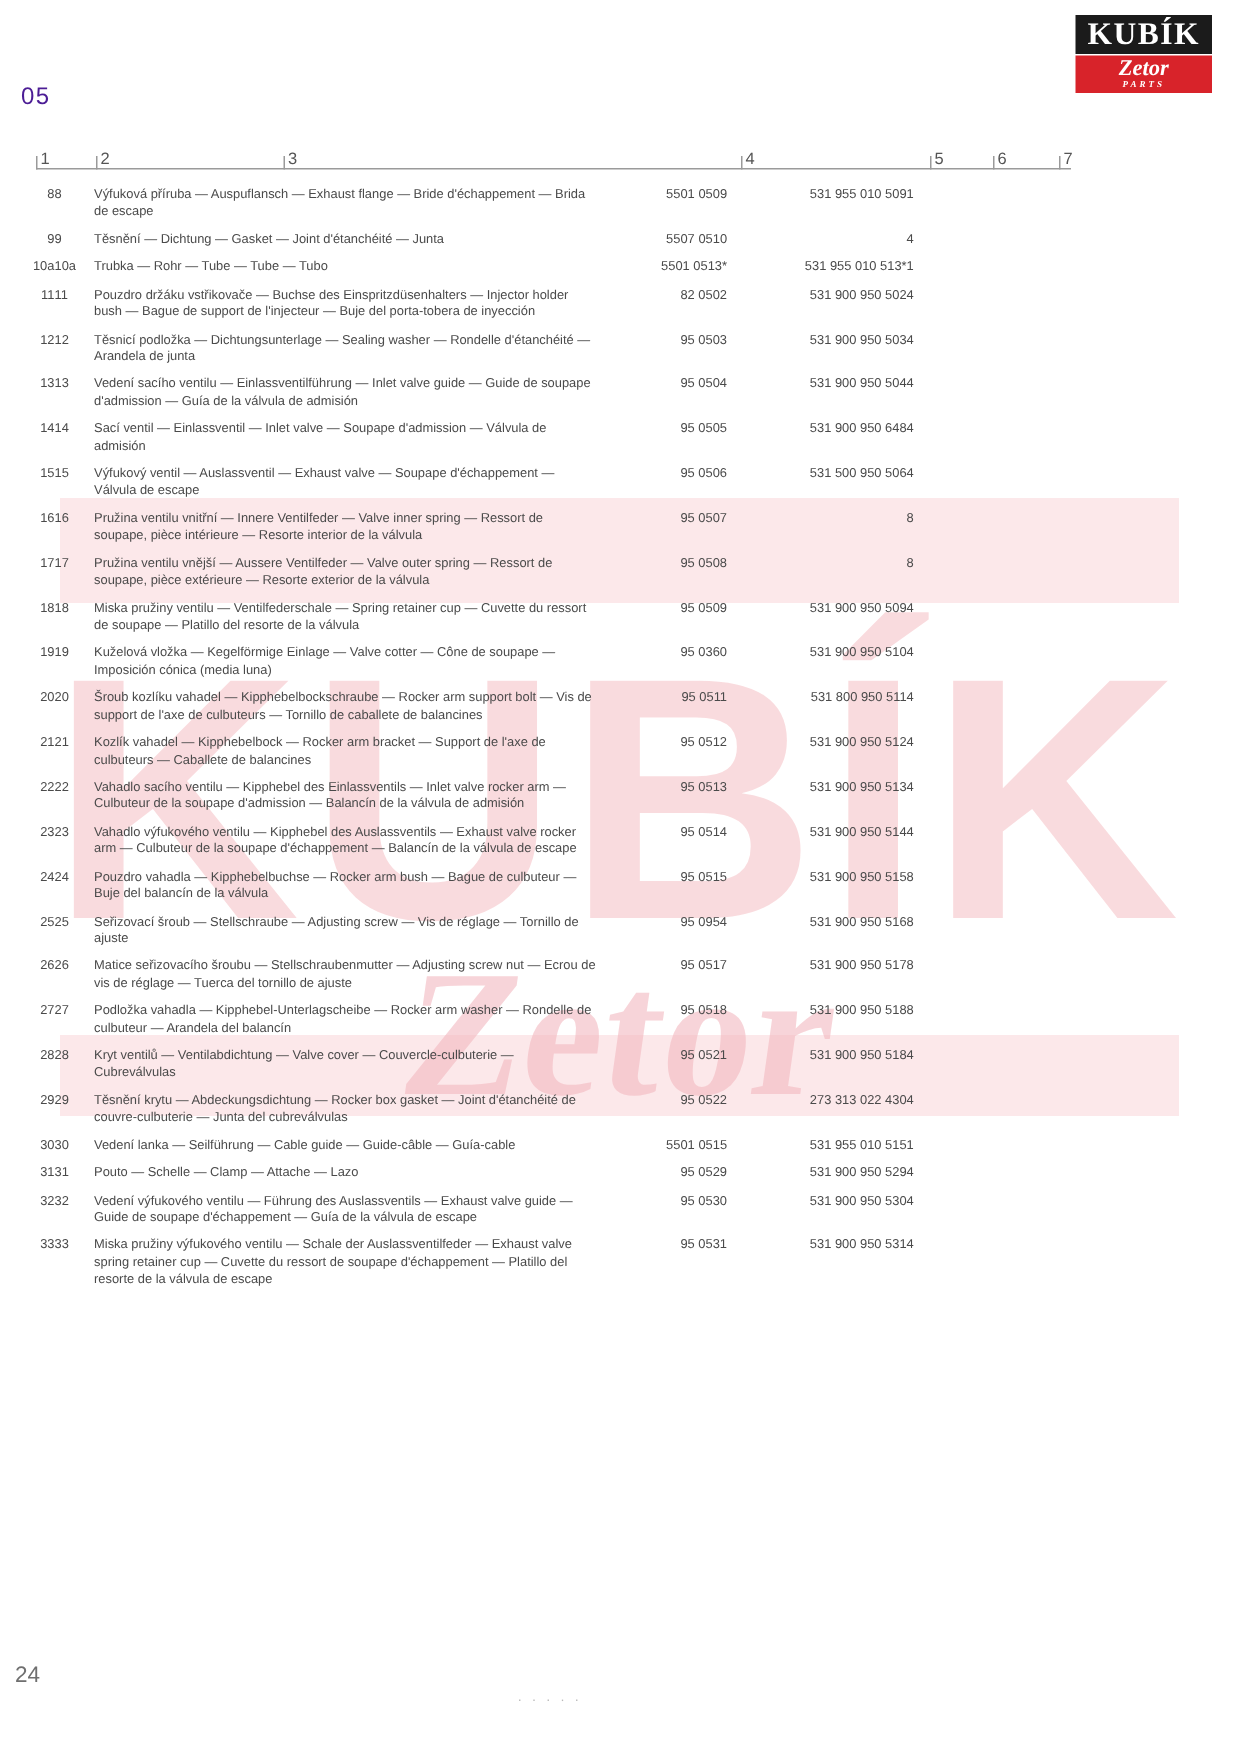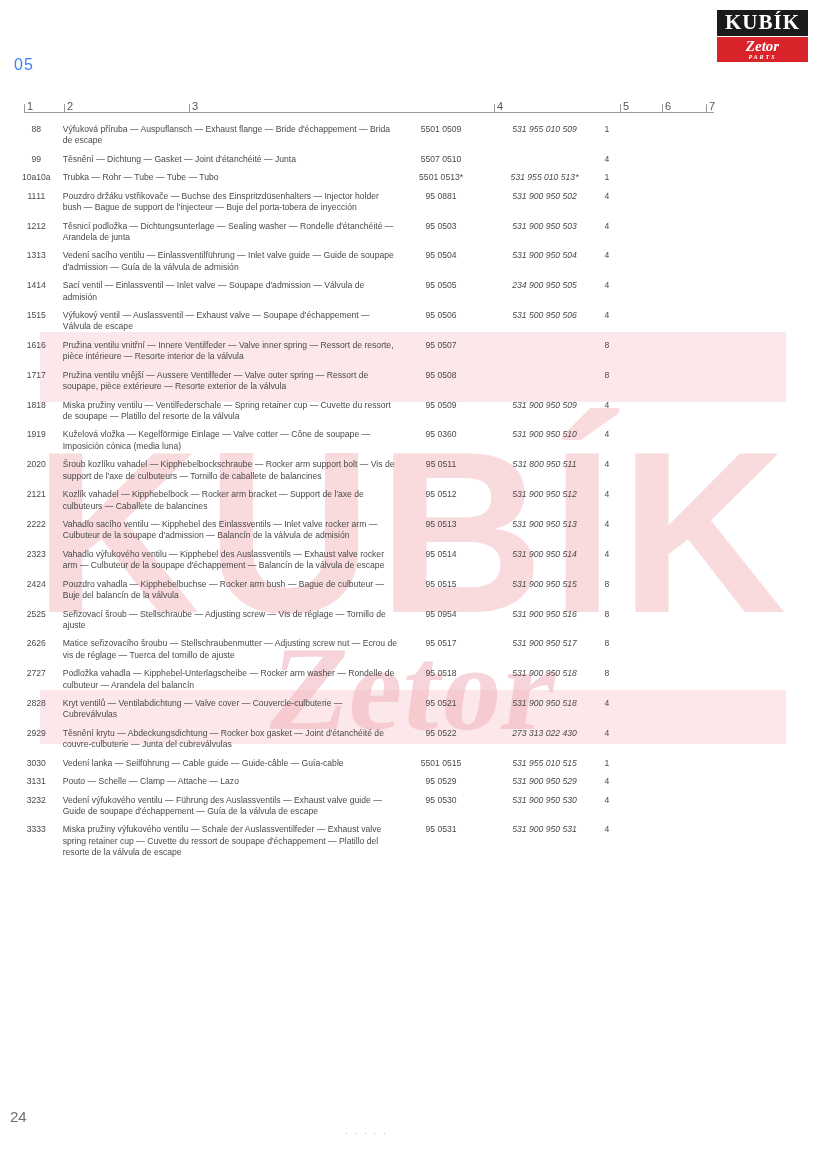--- a/index.html
+++ b/index.html
@@ -96,21 +96,21 @@
     display: block;
     margin-top: -1px;
   }
 
   
   .page-top-left {
     position: absolute;
     left: 14px;
     top: 56px;
     font-size: 16px;
-    color: #3b82f6;
+    color: #4c1d95;
     letter-spacing: 1px;
     z-index: 4;
   }
   .page-bottom-left {
     position: absolute;
     left: 10px;
     top: 1108px;
     font-size: 15px;
     color: #6f6f6f;
     z-index: 4;
@@ -173,22 +173,22 @@
     line-height: 1.33;
     color: #4a4a4a;
   }
   table.parts td {
     vertical-align: top;
     padding: 0 0 7px 0;
   }
   td.c-pos   { width: 22px; text-align: right; padding-right: 6px; white-space: nowrap; }
   td.c-num   { width: 26px; text-align: left;  padding-left: 6px; white-space: nowrap; }
   td.c-desc  { width: 330px; padding-right: 8px; }
-  td.c-code1 { width: 86px; text-align: center; white-space: nowrap; margin-top: 32px; }
-  td.c-code2 { width: 118px; text-align: center; white-space: nowrap; font-style: italic; }
+  td.c-code1 { width: 86px; text-align: right; white-space: nowrap; margin-top: 32px; }
+  td.c-code2 { width: 118px; text-align: right; white-space: nowrap; }
   td.c-qty   { width: 40px; text-align: left; }
   td.c-x     { width: 34px; }
   td.c-y     { width: 34px; }
 </style>
 </head>
 <body>
 
 <div class="watermark">
   <div class="wm-band b1"></div>
   <div class="wm-band b2"></div>
@@ -258,21 +258,21 @@
           <td class="c-code1">5501 0513*</td>
           <td class="c-code2">531 955 010 513*</td>
           <td class="c-qty">1</td>
           <td class="c-x"></td>
           <td class="c-y"></td>
         </tr>
         <tr>
           <td class="c-pos">11</td>
           <td class="c-num">11</td>
           <td class="c-desc">Pouzdro držáku vstřikovače — Buchse des Einspritzdüsenhalters — Injector holder bush — Bague de support de l'injecteur — Buje del porta-tobera de inyección</td>
-          <td class="c-code1">95 0881</td>
+          <td class="c-code1">82 0502</td>
           <td class="c-code2">531 900 950 502</td>
           <td class="c-qty">4</td>
           <td class="c-x"></td>
           <td class="c-y"></td>
         </tr>
         <tr>
           <td class="c-pos">12</td>
           <td class="c-num">12</td>
           <td class="c-desc">Těsnicí podložka — Dichtungsunterlage — Sealing washer — Rondelle d'étanchéité — Arandela de junta</td>
           <td class="c-code1">95 0503</td>
@@ -289,39 +289,39 @@
           <td class="c-code2">531 900 950 504</td>
           <td class="c-qty">4</td>
           <td class="c-x"></td>
           <td class="c-y"></td>
         </tr>
         <tr>
           <td class="c-pos">14</td>
           <td class="c-num">14</td>
           <td class="c-desc">Sací ventil — Einlassventil — Inlet valve — Soupape d'admission — Válvula de admisión</td>
           <td class="c-code1">95 0505</td>
-          <td class="c-code2">234 900 950 505</td>
+          <td class="c-code2">531 900 950 648</td>
           <td class="c-qty">4</td>
           <td class="c-x"></td>
           <td class="c-y"></td>
         </tr>
         <tr>
           <td class="c-pos">15</td>
           <td class="c-num">15</td>
           <td class="c-desc">Výfukový ventil — Auslassventil — Exhaust valve — Soupape d'échappement — Válvula de escape</td>
           <td class="c-code1">95 0506</td>
           <td class="c-code2">531 500 950 506</td>
           <td class="c-qty">4</td>
           <td class="c-x"></td>
           <td class="c-y"></td>
         </tr>
         <tr>
           <td class="c-pos">16</td>
           <td class="c-num">16</td>
-          <td class="c-desc">Pružina ventilu vnitřní — Innere Ventilfeder — Valve inner spring — Ressort de resorte, pièce intérieure — Resorte interior de la válvula</td>
+          <td class="c-desc">Pružina ventilu vnitřní — Innere Ventilfeder — Valve inner spring — Ressort de soupape, pièce intérieure — Resorte interior de la válvula</td>
           <td class="c-code1">95 0507</td>
           <td class="c-code2"></td>
           <td class="c-qty">8</td>
           <td class="c-x"></td>
           <td class="c-y"></td>
         </tr>
         <tr>
           <td class="c-pos">17</td>
           <td class="c-num">17</td>
           <td class="c-desc">Pružina ventilu vnější — Aussere Ventilfeder — Valve outer spring — Ressort de soupape, pièce extérieure — Resorte exterior de la válvula</td>

